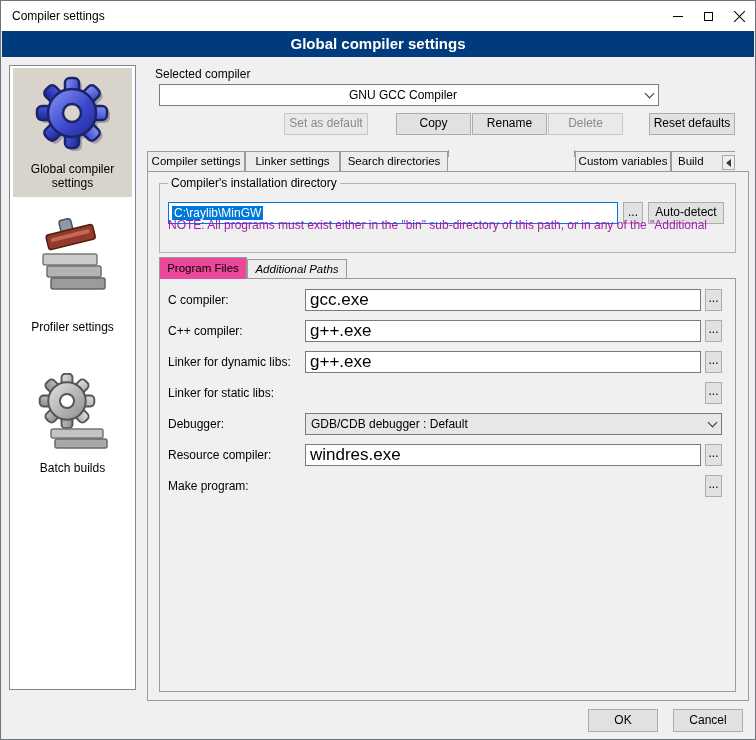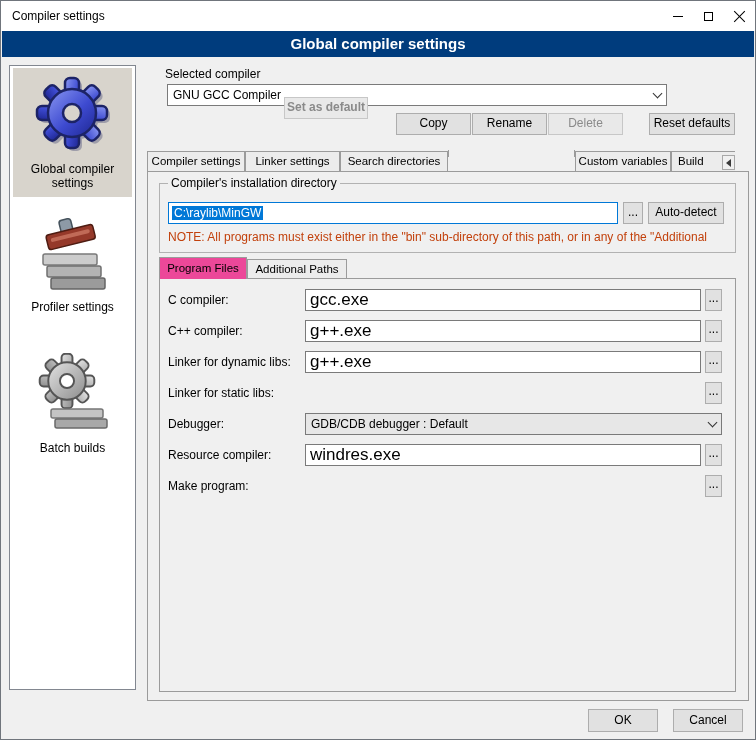--- a/index.html
+++ b/index.html
@@ -19,34 +19,34 @@
   .g-close::after{transform:rotate(-45deg);}
 
   
   .banner{position:absolute;left:1px;right:1px;top:30px;height:26px;background:#003c7d;color:#fff;font-weight:bold;font-size:15px;text-align:center;line-height:26px;}
 
   
   .sidebar{position:absolute;left:8px;top:64px;width:127px;height:625px;background:#fff;border:1px solid #828790;box-sizing:border-box;}
   .side-item{width:119px;margin:0 auto;display:flex;flex-direction:column;align-items:center;padding:6px 0 7px 0;}
   .side-item.selected{background:#d8d4cc;}
   .si-1{margin-top:2px;}
-  .si-2{margin-top:9px;}
+  .si-2{margin-top:9px;gap:20px;}
   .si-3{margin-top:26px;}
   .side-label{font-size:12px;text-align:center;line-height:14px;margin-top:5px;}
 
   
   .field-label{position:absolute;font-size:12px;}
   .combo{position:absolute;box-sizing:border-box;background:#fff;border:1px solid #7a7a7a;display:flex;align-items:center;}
   .combo-text{padding-left:5px;flex:1;white-space:nowrap;overflow:hidden;}
   .combo-arrow{width:17px;align-self:stretch;display:flex;align-items:center;justify-content:center;}
   .chev{width:6px;height:6px;border-right:1px solid #333;border-bottom:1px solid #333;transform:rotate(45deg);margin-top:-3px;}
-  .combo-main{left:166px;top:83px;width:500px;height:22px;}
+  .combo-main{left:158px;top:83px;width:500px;height:22px;text-align:center;}
   .btn{position:absolute;box-sizing:border-box;height:22px;background:#e1e1e1;border:1px solid #adadad;font-size:12px;text-align:center;line-height:19px;cursor:default;}
   .btn.disabled{color:#8a8a8a;background:#e9e9e9;border-color:#c7c7c7;}
-  #btn-setdefault{left:283px;top:96px;width:84px;font-weight:bold;}
+  #btn-setdefault{left:283px;top:112px;width:84px;}
   #btn-copy{left:395px;top:112px;width:75px;}
   #btn-rename{left:471px;top:112px;width:75px;}
   #btn-delete{left:547px;top:112px;width:75px;}
   #btn-reset{left:648px;top:112px;width:86px;}
 
   
   .tabstrip{position:absolute;left:146px;top:149px;width:588px;height:23px;display:flex;align-items:flex-end;overflow:hidden;z-index:2;}
   .tab{box-sizing:border-box;flex:none;border:1px solid #9b9b9b;border-bottom:none;background:#ececec;height:20px;margin-bottom:2px;line-height:19px;text-align:center;font-size:11.5px;white-space:nowrap;overflow:hidden;}
   .tab.t1{width:98px;}.tab.t2{width:95px;}.tab.t3{width:108px;}
   .tab.active{width:127px;height:23px;margin-bottom:16px;background:#f0f0f0;line-height:22px;position:relative;z-index:2;}
@@ -57,28 +57,28 @@
 
   .tabpage{position:absolute;left:146px;top:170px;width:602px;height:530px;border:1px solid #9b9b9b;background:#f0f0f0;box-sizing:border-box;z-index:1;}
 
   
   .groupbox{position:absolute;left:11px;top:11px;width:577px;height:70px;border:1px solid #b2b2b2;box-sizing:border-box;}
   .legend{position:absolute;left:8px;top:-8px;background:#f0f0f0;padding:0 3px;font-size:12px;}
   .dir-input{position:absolute;left:8px;top:18px;width:450px;height:22px;box-sizing:border-box;background:#fff;border:1px solid #0078d7;display:flex;align-items:center;padding-left:3px;}
   .sel-text{background:#0078d7;color:#fff;padding:0 2px;font-size:12px;white-space:pre;}
   #btn-browse-dir{left:463px;top:18px;width:20px;height:22px;}
   #btn-autodetect{left:488px;top:18px;width:76px;}
-  .note{position:absolute;left:8px;top:46px;width:561px;white-space:nowrap;overflow:hidden;color:#c2410c;font-size:12px;}
+  .note{position:absolute;left:8px;top:34px;width:561px;white-space:nowrap;overflow:hidden;color:#a21caf;font-size:12px;}
 
   
   .subtabs{position:absolute;left:11px;top:85px;height:22px;display:flex;align-items:flex-end;z-index:2;}
   .subtab{box-sizing:border-box;flex:none;border:1px solid #9b9b9b;border-bottom:none;background:#ececec;height:19px;margin-bottom:1px;line-height:18px;text-align:center;font-size:11.5px;white-space:nowrap;overflow:hidden;}
   .subtab.active{height:22px;margin-bottom:0;background:#ec4899;line-height:21px;position:relative;z-index:2;}
   .subtab.s1{width:88px;}
-  .subtab.s2{width:100px;}
+  .subtab.s2{width:100px;font-style:italic;}
   .subpage{position:absolute;left:11px;top:106px;width:577px;height:414px;border:1px solid #9b9b9b;background:#f0f0f0;box-sizing:border-box;z-index:1;}
 
   
   .frow{position:absolute;left:0;width:100%;height:22px;}
   .r1{top:10px;}.r2{top:41px;}.r3{top:72px;}.r4{top:103px;}.r5{top:134px;}.r6{top:165px;}.r7{top:196px;}
   .flabel{position:absolute;left:8px;top:4px;font-size:12px;}
   .frow input{position:absolute;left:145px;top:0;width:396px;height:22px;box-sizing:border-box;border:1px solid #7a7a7a;background:#fff;font-family:inherit;font-size:17px;padding:0 4px;}
   .frow .browse{left:545px;top:0;width:17px;height:22px;line-height:17px;}
   .combo-debugger{left:145px;top:0;width:417px;height:22px;background:#e7e7e7;}
 
@@ -181,21 +181,21 @@
           <g>
             <rect x="14" y="56" width="52" height="9" rx="2" fill="#c4c4c4" stroke="#767676" stroke-width="1.5"></rect>
             <rect x="18" y="66" width="52" height="9" rx="2" fill="#a8a8a8" stroke="#6a6a6a" stroke-width="1.5"></rect>
           </g>
         </svg>
       </span>
       <span class="side-label">Batch builds</span>
     </div>
   </div>
 
-  <span class="field-label" style="left:164px;top:66px;">Selected compiler</span>
+  <span class="field-label" style="left:154px;top:66px;">Selected compiler</span>
   <div class="combo combo-main">
     <span class="combo-text">GNU GCC Compiler</span>
     <span class="combo-arrow">
         <span class="chev"></span>
       </span>
   </div>
 
   <div class="btn disabled" id="btn-setdefault">Set as default</div>
   <div class="btn" id="btn-copy">Copy</div>
   <div class="btn" id="btn-rename">Rename</div>

